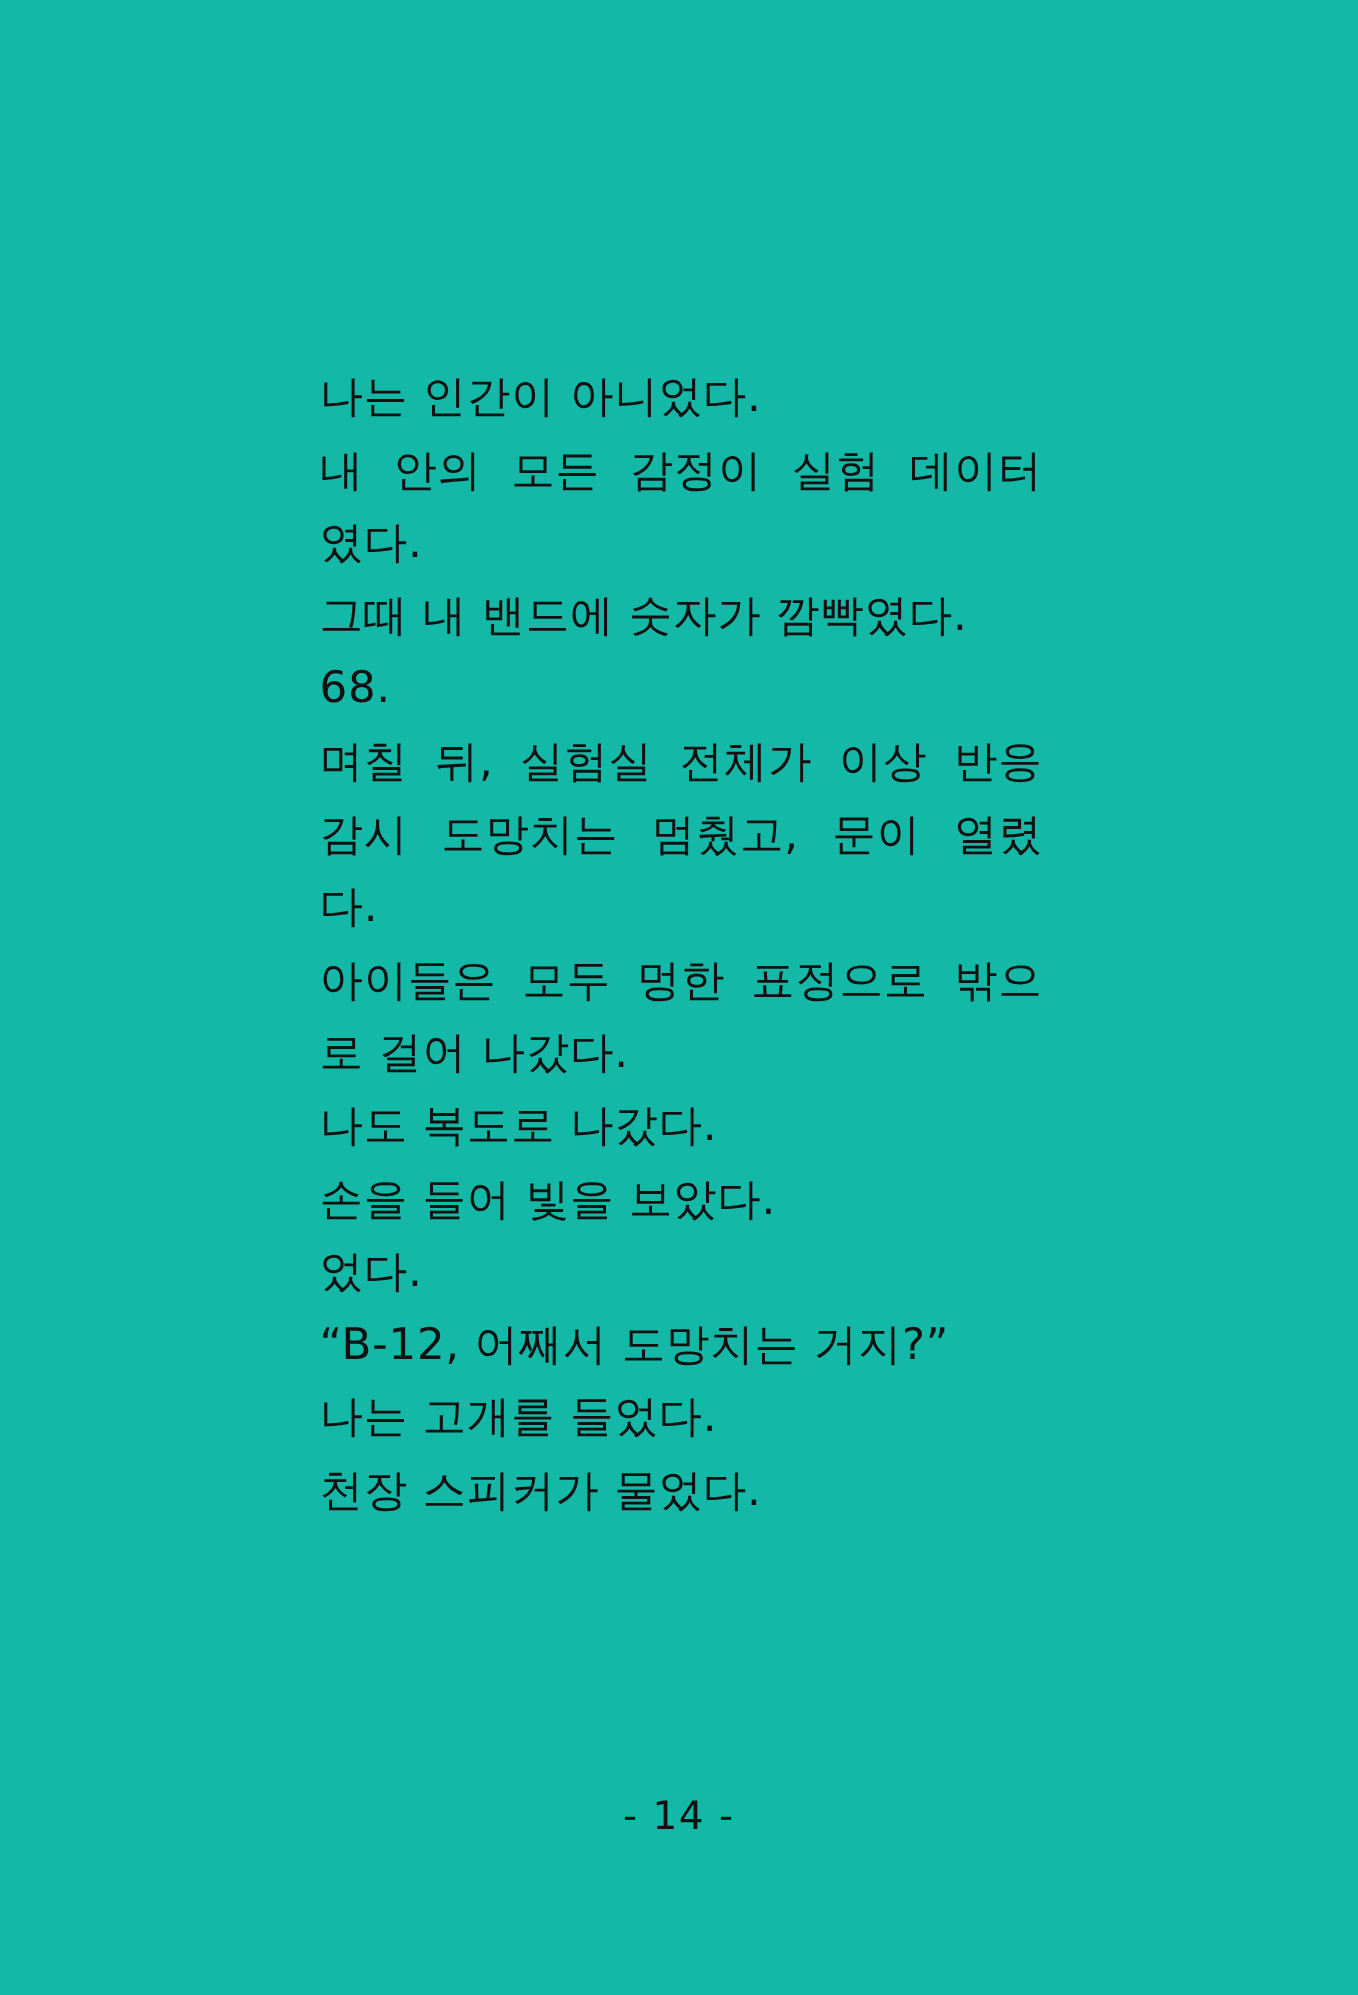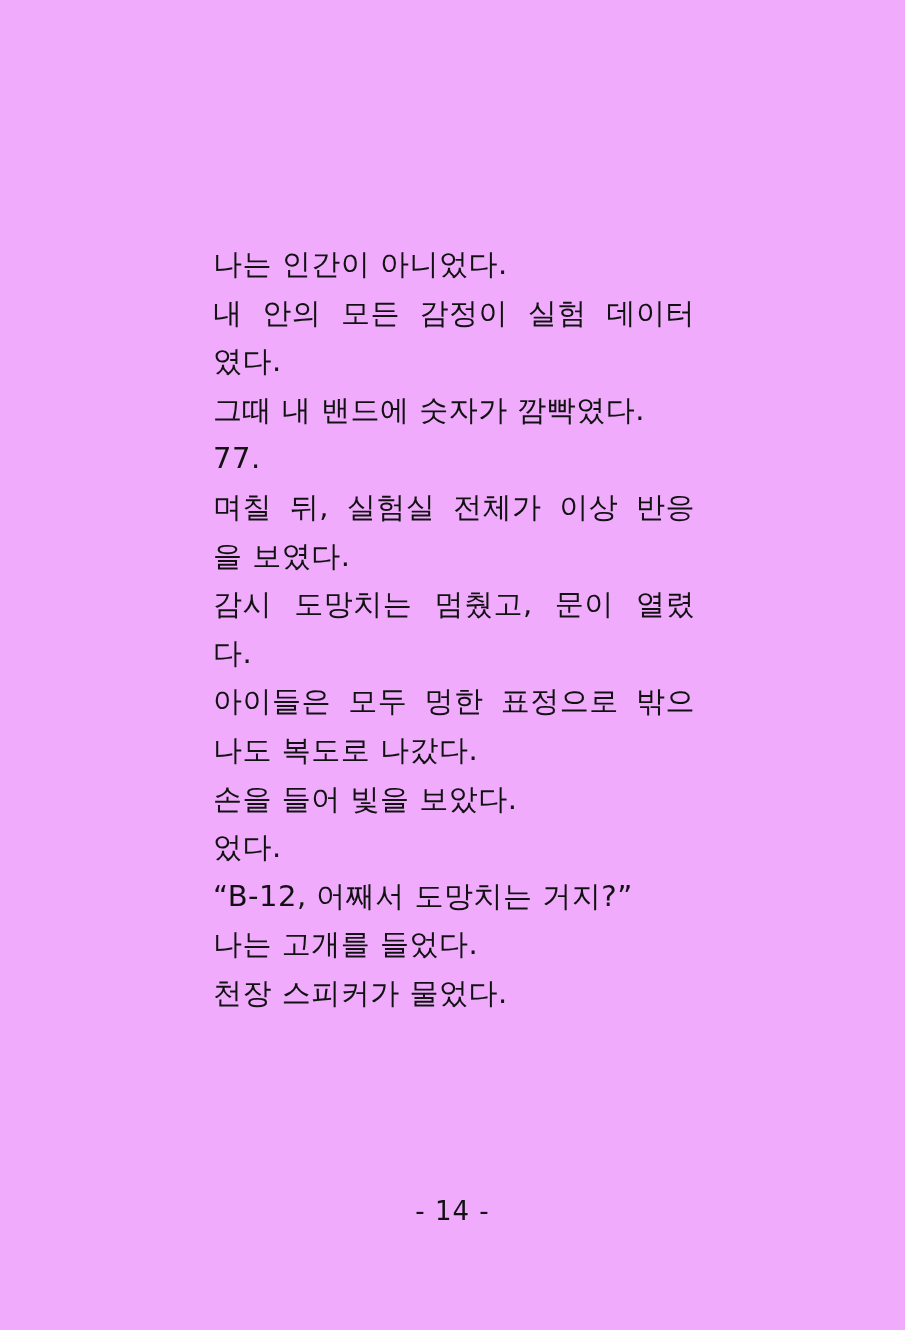--- a/index.html
+++ b/index.html
@@ -11,21 +11,21 @@
       width: 905px;
       height: 1330px;
       position: relative;
       overflow: hidden;
     }
     .page {
       position: absolute;
       left: 0; top: 0;
       width: 905px;
       height: 1330px;
-      background: #f0abfc;
+      background: #14b8a6;
     }
     .body-text {
       position: absolute;
       left: 213px;
       top: 240px;
       width: 482px;
       font-family: "DejaVu Sans", "Liberation Sans", sans-serif;
       font-size: 29px;
       line-height: 48.6px;
       color: #111111;
@@ -56,26 +56,26 @@
   </style>
 </head>
 <body>
 
 <div class="page">
   <div class="body-text">
     <span class="line">나는 인간이 아니었다.</span>
     <span class="line justify">내 안의 모든 감정이 실험 데이터</span>
     <span class="line">였다.</span>
     <span class="line">그때 내 밴드에 숫자가 깜빡였다.</span>
-    <span class="line">77.</span>
+    <span class="line">68.</span>
     <span class="line justify">며칠 뒤, 실험실 전체가 이상 반응</span>
-    <span class="line">을 보였다.</span>
     <span class="line justify">감시 도망치는 멈췄고, 문이 열렸</span>
     <span class="line">다.</span>
     <span class="line justify">아이들은 모두 멍한 표정으로 밖으</span>
+    <span class="line">로 걸어 나갔다.</span>
     <span class="line">나도 복도로 나갔다.</span>
     <span class="line">손을 들어 빛을 보았다.</span>
     <span class="line">었다.</span>
     <span class="line">“B-12, 어째서 도망치는 거지?”</span>
     <span class="line">나는 고개를 들었다.</span>
     <span class="line">천장 스피커가 물었다.</span>
   </div>
 
   <div class="page-number">- 14 -</div>
 </div>

